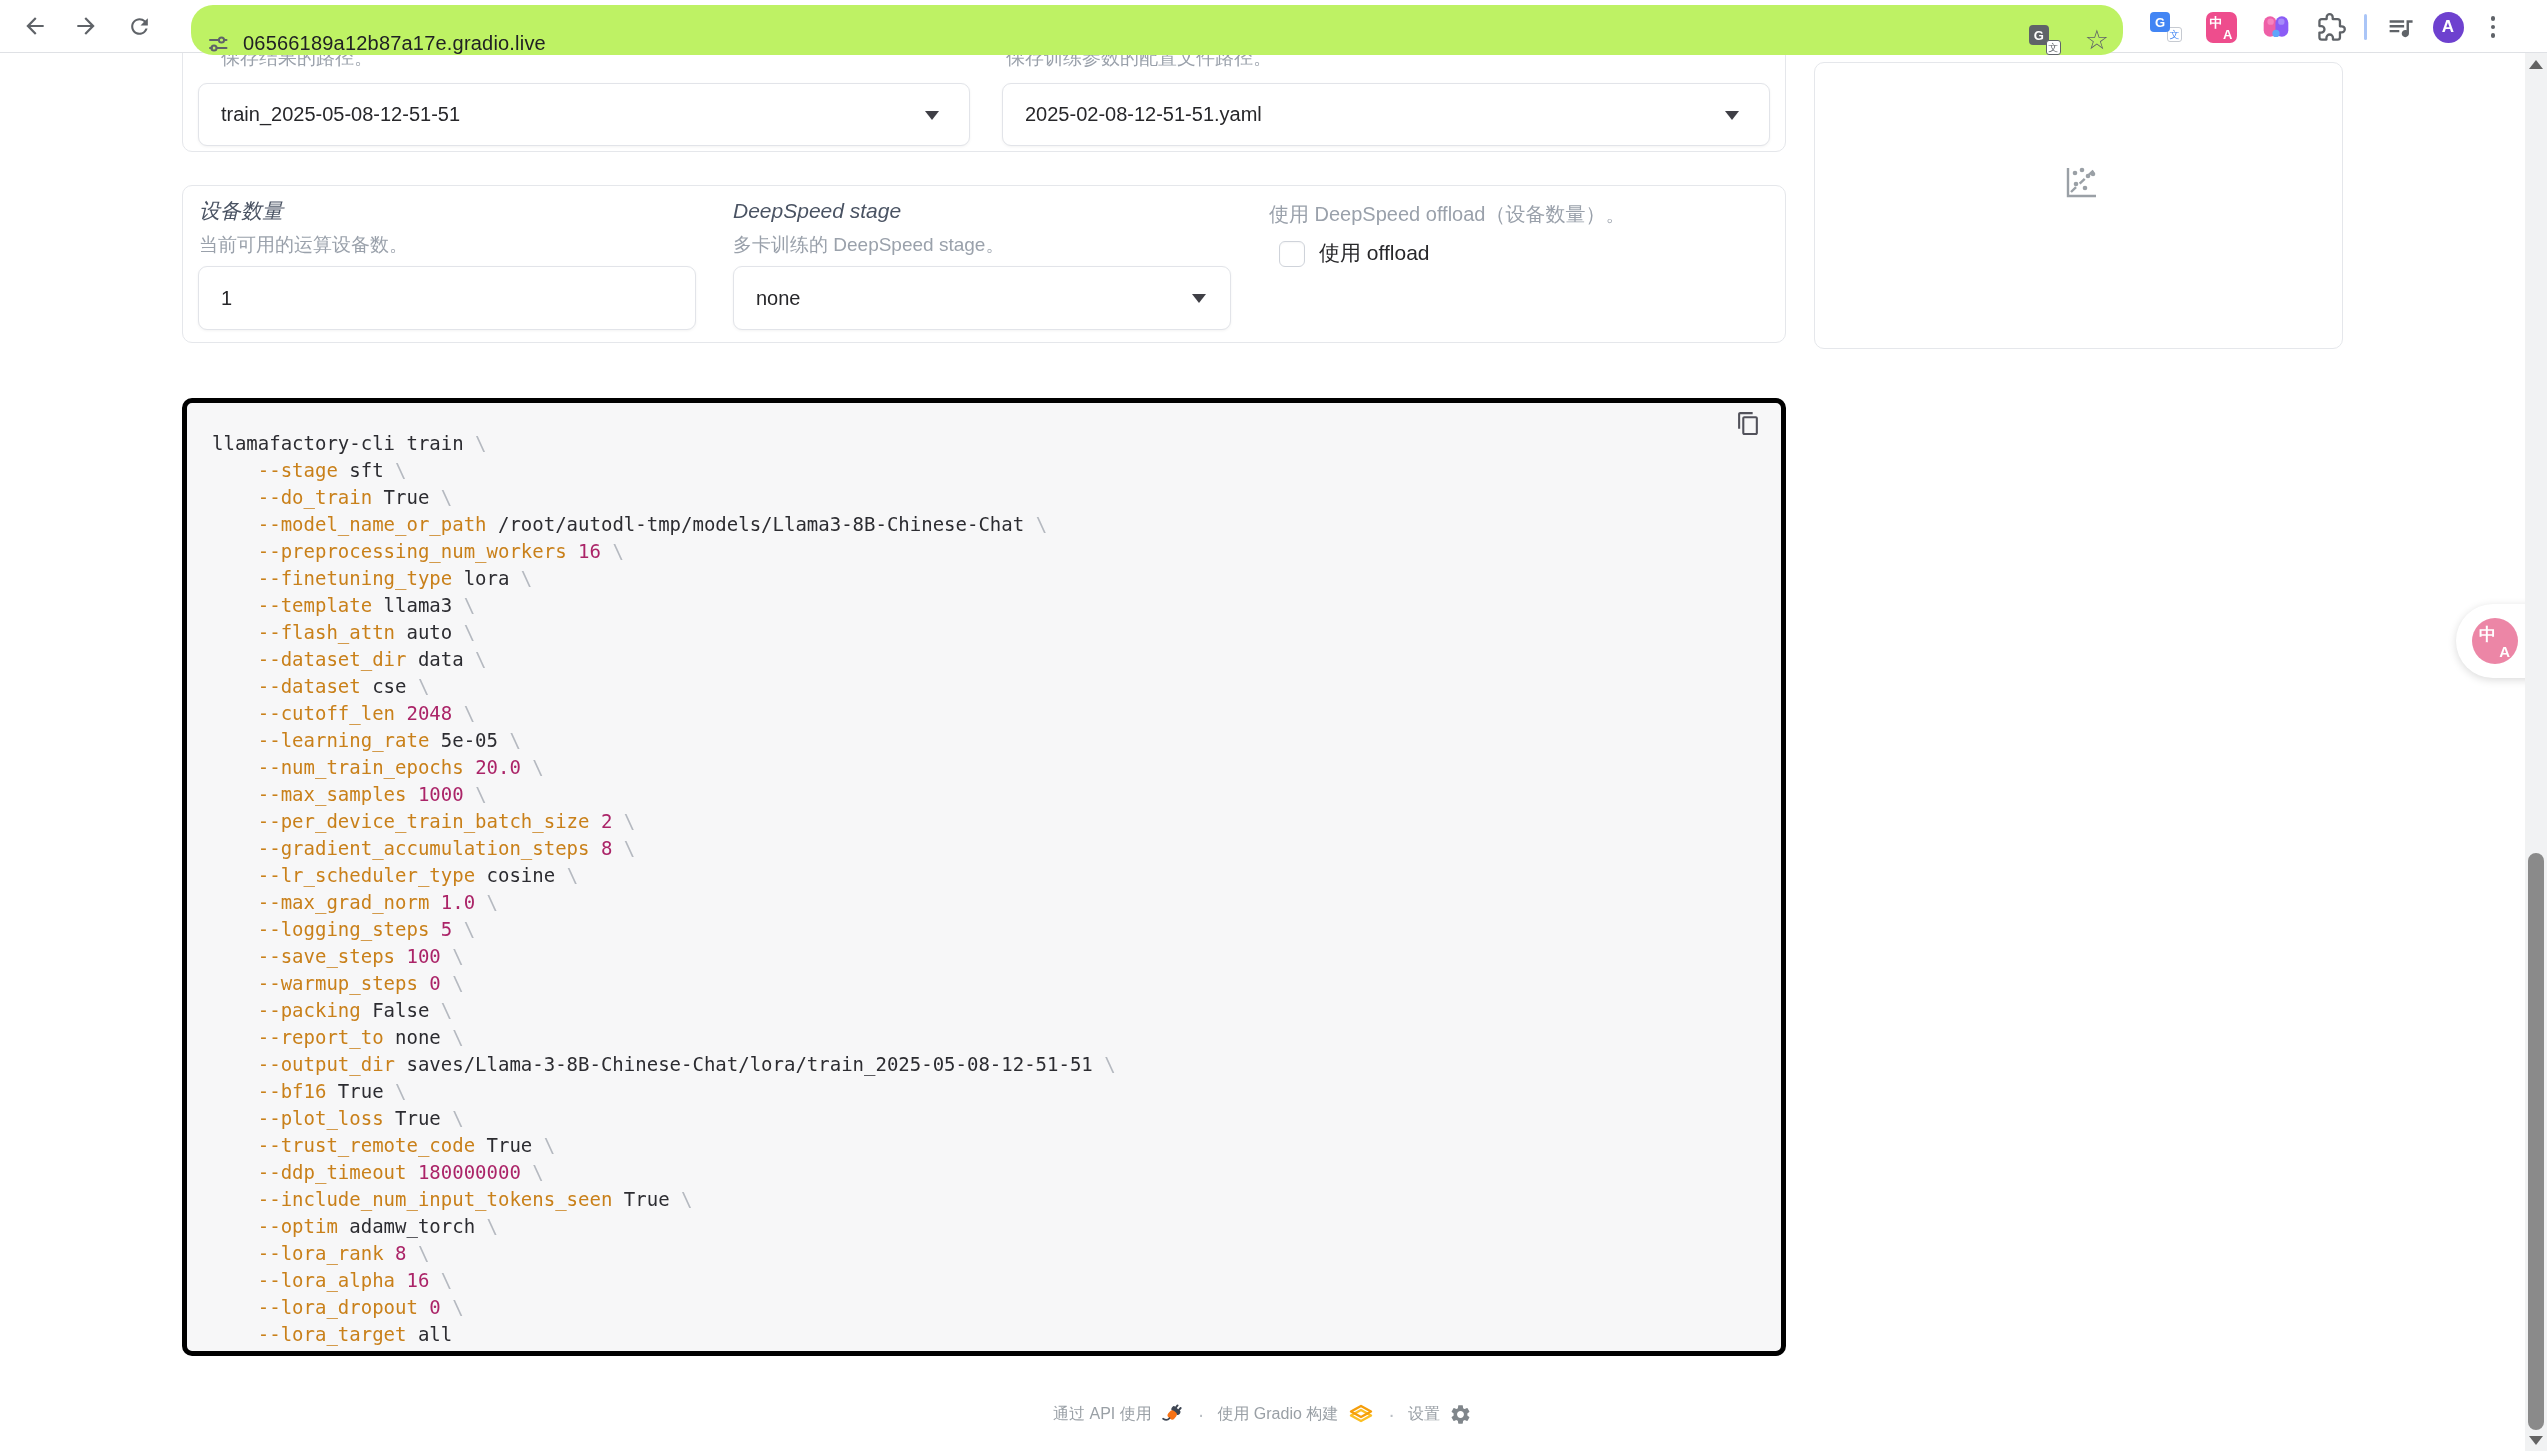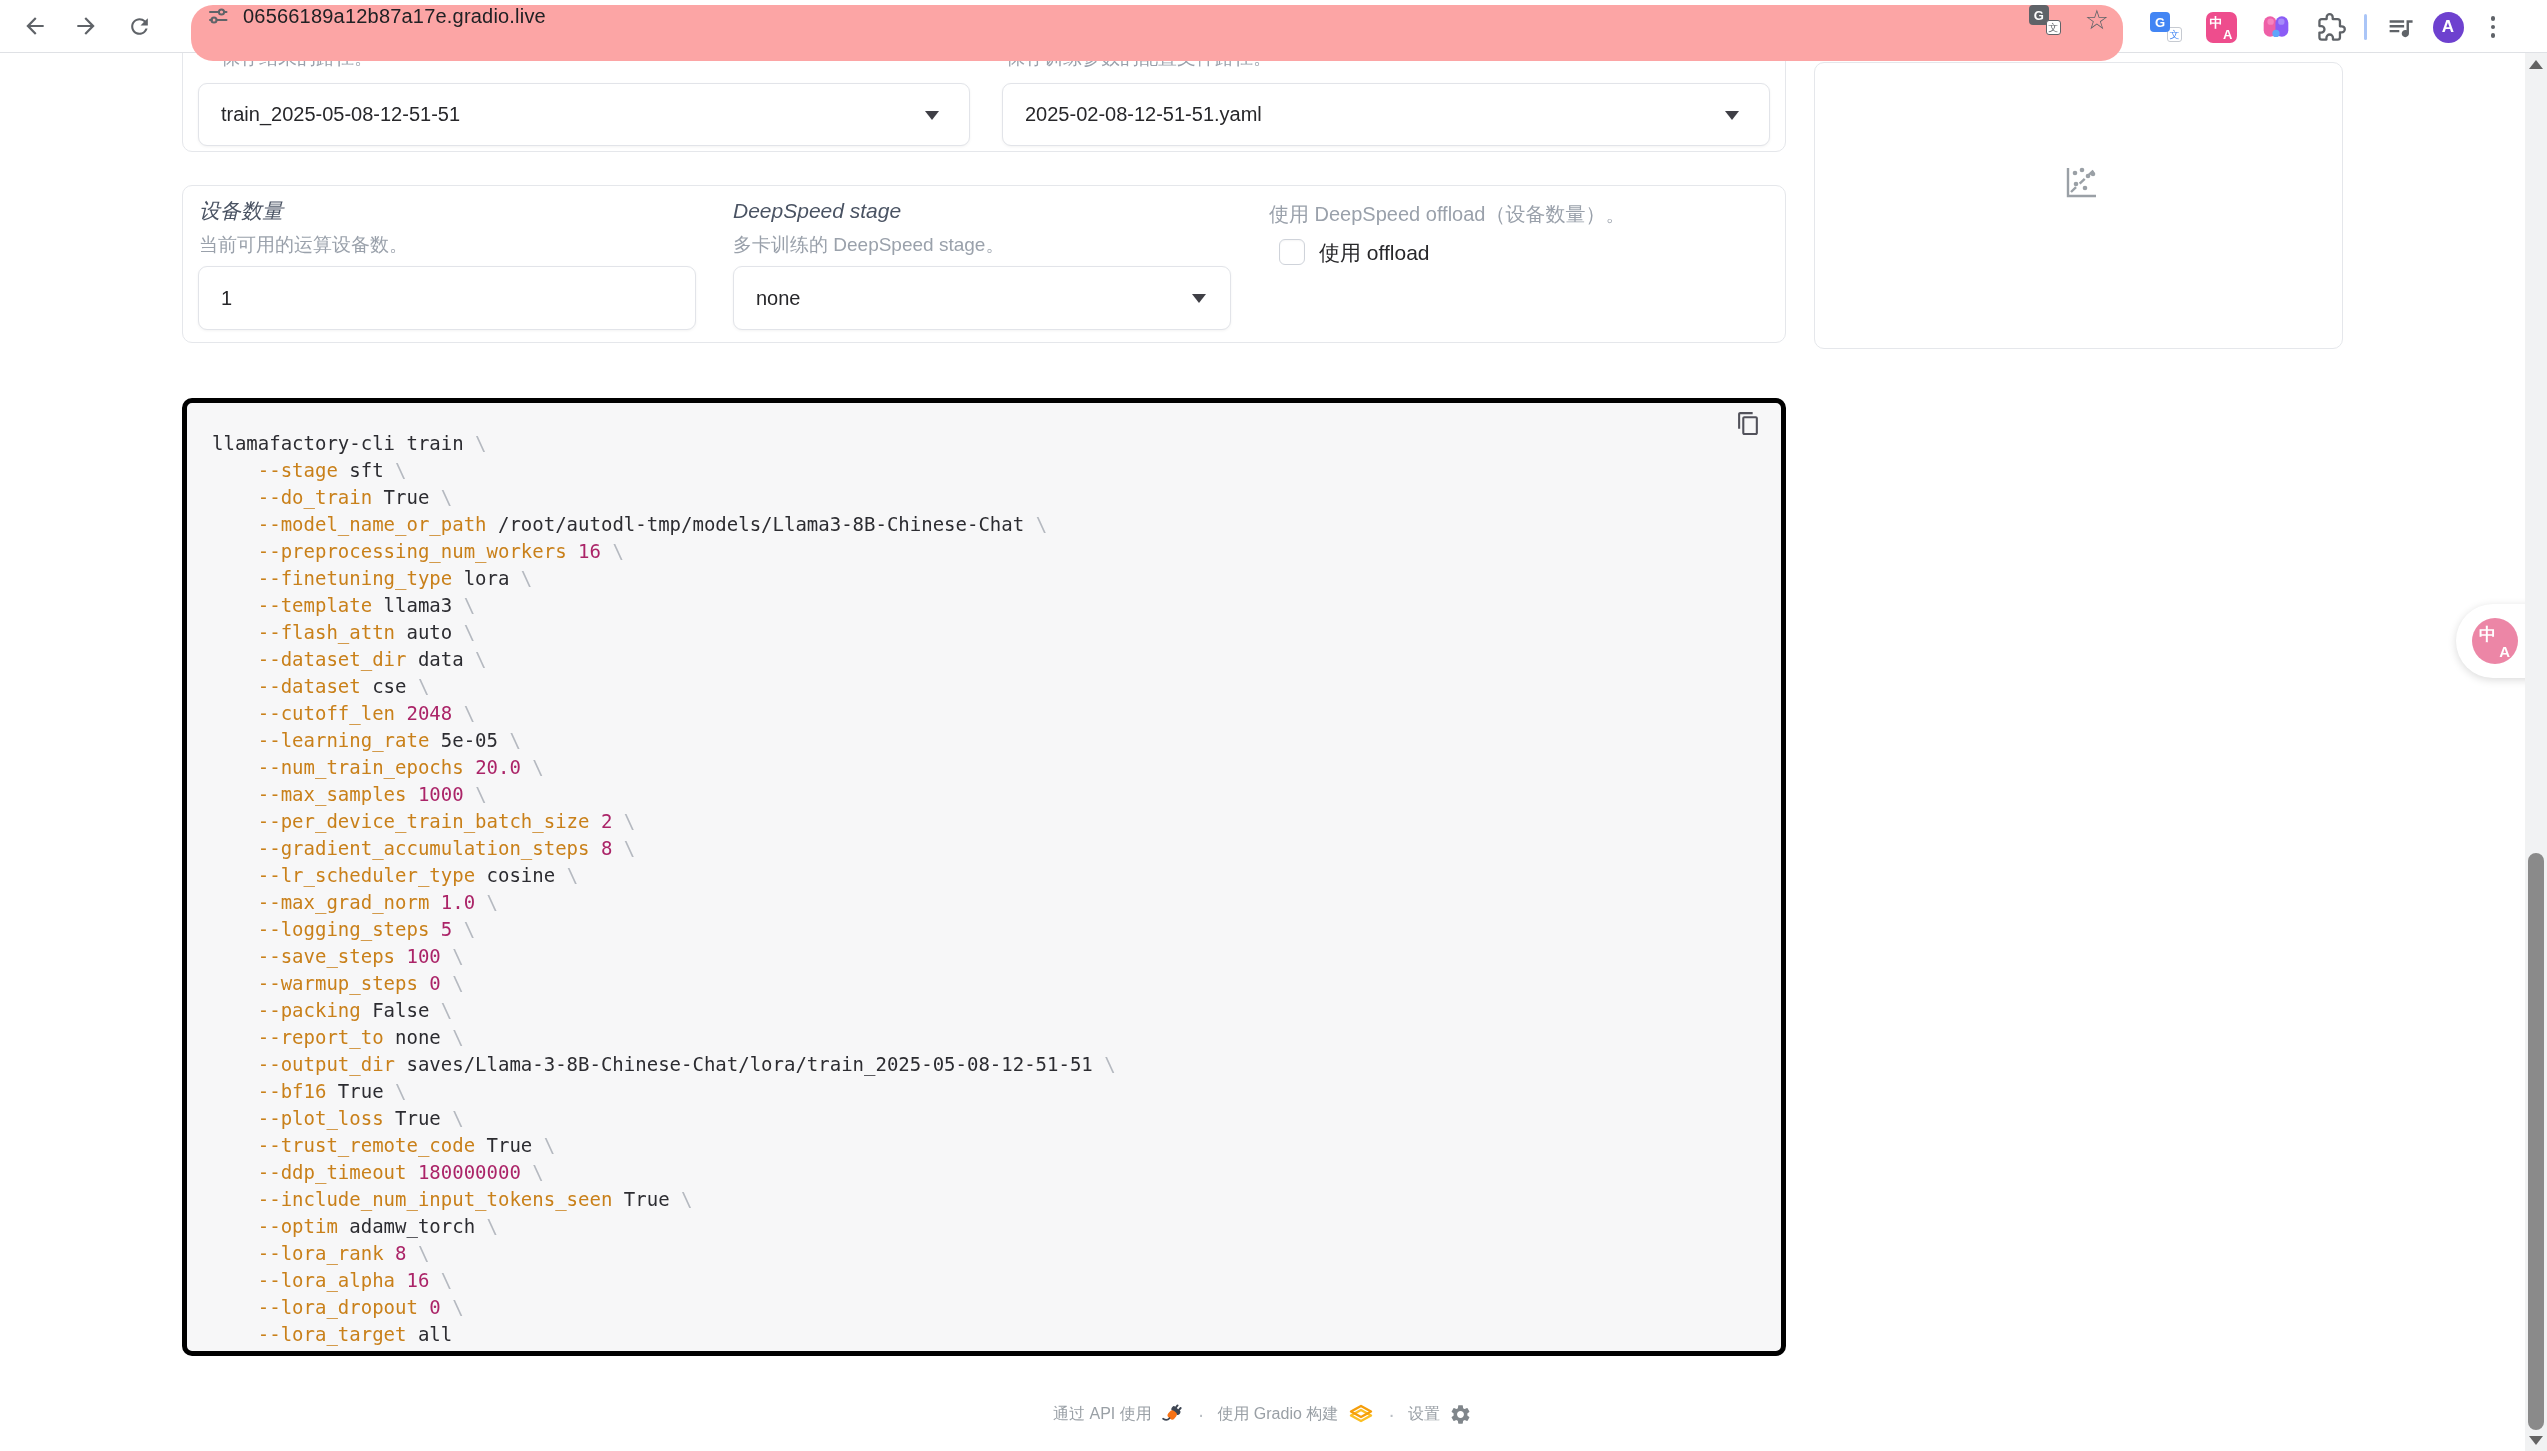--- a/index.html
+++ b/index.html
@@ -3,21 +3,21 @@
 <meta charset="utf-8">
 <style>
   * { margin:0; padding:0; box-sizing:border-box; }
   html,body { width:2547px; height:1452px; }
   body { font-family:"Liberation Sans","DejaVu Sans",sans-serif; background:#fff; overflow:hidden; position:relative; }
   .abs { position:absolute; }
 
   
   .toolbar { left:0; top:0; width:2547px; height:53px; background:#fff; border-bottom:1px solid #dfe1e5; z-index:50; }
   .nav-btn { top:8px; width:36px; height:36px; display:flex; align-items:center; justify-content:center; border-radius:50%; }
-  .url-pill { left:191px; top:5px; width:1932px; height:56px; background:#fca5a5; border-radius:22px; display:flex; align-items:flex-start; }
+  .url-pill { left:191px; top:5px; width:1932px; height:50px; background:#bef264; border-radius:22px; display:flex; align-items:flex-end; }
   .url-text { font-size:20px; color:#202124; margin-left:14px; letter-spacing:0.2px; }
   .pill-right { position:absolute; right:14px; display:flex; align-items:center; gap:24px; }
   .ext-row { top:8px; display:flex; align-items:center; }
   .ext-slot { width:38px; height:38px; display:flex; align-items:center; justify-content:center; }
   .sep-bar { width:3px; height:26px; background:#aac5f7; border-radius:2px; margin:0 8px; }
   .avatar { width:31px; height:31px; border-radius:50%; background:#6e41cf; color:#fff; font-size:17px; font-weight:bold; display:flex; align-items:center; justify-content:center; }
   .dots3 { display:flex; flex-direction:column; gap:4px; padding:4px; }
   .dots3 i { width:4.5px; height:4.5px; border-radius:50%; background:#5f6368; }
   .star-glyph { font-size:27px; color:#5f6368; line-height:1; }
   .mini-translate { position:relative; width:32px; height:30px; }
@@ -83,21 +83,21 @@
 </div>
 
 <div class="abs blabel" style="left:733px; top:197px;">DeepSpeed stage</div>
 <div class="abs glabel" style="left:733px; top:231px;">多卡训练的 DeepSpeed stage。</div>
 <div class="abs field" style="left:733px; top:266px; width:498px; height:64px;">
   <span class="val">none</span>
   <span class="caret"></span>
 </div>
 
 <div class="abs glabel" style="left:1269px; top:201px; font-size:20px;">使用 DeepSpeed offload（设备数量）。</div>
-<div class="abs" style="left:1279px; top:239px; display:flex; align-items:flex-start; gap:14px;">
+<div class="abs" style="left:1279px; top:239px; display:flex; align-items:flex-end; gap:14px;">
   <span class="checkbox"></span>
   <span style="font-size:21px; color:#27272a;">使用 offload</span>
 </div>
 
 <div class="abs codecard">
   <div class="codewrap"><code id="code-lines"><div class="code-line"><span class="tk-p">llamafactory-cli train </span><span class="tk-b">\</span></div><div class="code-line"><span class="tk-f">    --stage</span><span class="tk-p"> sft </span><span class="tk-b">\</span></div><div class="code-line"><span class="tk-f">    --do_train</span><span class="tk-p"> True </span><span class="tk-b">\</span></div><div class="code-line"><span class="tk-f">    --model_name_or_path</span><span class="tk-p"> /root/autodl-tmp/models/Llama3-8B-Chinese-Chat </span><span class="tk-b">\</span></div><div class="code-line"><span class="tk-f">    --preprocessing_num_workers</span><span class="tk-p"> </span><span class="tk-n">16</span><span class="tk-p"> </span><span class="tk-b">\</span></div><div class="code-line"><span class="tk-f">    --finetuning_type</span><span class="tk-p"> lora </span><span class="tk-b">\</span></div><div class="code-line"><span class="tk-f">    --template</span><span class="tk-p"> llama3 </span><span class="tk-b">\</span></div><div class="code-line"><span class="tk-f">    --flash_attn</span><span class="tk-p"> auto </span><span class="tk-b">\</span></div><div class="code-line"><span class="tk-f">    --dataset_dir</span><span class="tk-p"> data </span><span class="tk-b">\</span></div><div class="code-line"><span class="tk-f">    --dataset</span><span class="tk-p"> cse </span><span class="tk-b">\</span></div><div class="code-line"><span class="tk-f">    --cutoff_len</span><span class="tk-p"> </span><span class="tk-n">2048</span><span class="tk-p"> </span><span class="tk-b">\</span></div><div class="code-line"><span class="tk-f">    --learning_rate</span><span class="tk-p"> 5e-05 </span><span class="tk-b">\</span></div><div class="code-line"><span class="tk-f">    --num_train_epochs</span><span class="tk-p"> </span><span class="tk-n">20.0</span><span class="tk-p"> </span><span class="tk-b">\</span></div><div class="code-line"><span class="tk-f">    --max_samples</span><span class="tk-p"> </span><span class="tk-n">1000</span><span class="tk-p"> </span><span class="tk-b">\</span></div><div class="code-line"><span class="tk-f">    --per_device_train_batch_size</span><span class="tk-p"> </span><span class="tk-n">2</span><span class="tk-p"> </span><span class="tk-b">\</span></div><div class="code-line"><span class="tk-f">    --gradient_accumulation_steps</span><span class="tk-p"> </span><span class="tk-n">8</span><span class="tk-p"> </span><span class="tk-b">\</span></div><div class="code-line"><span class="tk-f">    --lr_scheduler_type</span><span class="tk-p"> cosine </span><span class="tk-b">\</span></div><div class="code-line"><span class="tk-f">    --max_grad_norm</span><span class="tk-p"> </span><span class="tk-n">1.0</span><span class="tk-p"> </span><span class="tk-b">\</span></div><div class="code-line"><span class="tk-f">    --logging_steps</span><span class="tk-p"> </span><span class="tk-n">5</span><span class="tk-p"> </span><span class="tk-b">\</span></div><div class="code-line"><span class="tk-f">    --save_steps</span><span class="tk-p"> </span><span class="tk-n">100</span><span class="tk-p"> </span><span class="tk-b">\</span></div><div class="code-line"><span class="tk-f">    --warmup_steps</span><span class="tk-p"> </span><span class="tk-n">0</span><span class="tk-p"> </span><span class="tk-b">\</span></div><div class="code-line"><span class="tk-f">    --packing</span><span class="tk-p"> False </span><span class="tk-b">\</span></div><div class="code-line"><span class="tk-f">    --report_to</span><span class="tk-p"> none </span><span class="tk-b">\</span></div><div class="code-line"><span class="tk-f">    --output_dir</span><span class="tk-p"> saves/Llama-3-8B-Chinese-Chat/lora/train_2025-05-08-12-51-51 </span><span class="tk-b">\</span></div><div class="code-line"><span class="tk-f">    --bf16</span><span class="tk-p"> True </span><span class="tk-b">\</span></div><div class="code-line"><span class="tk-f">    --plot_loss</span><span class="tk-p"> True </span><span class="tk-b">\</span></div><div class="code-line"><span class="tk-f">    --trust_remote_code</span><span class="tk-p"> True </span><span class="tk-b">\</span></div><div class="code-line"><span class="tk-f">    --ddp_timeout</span><span class="tk-p"> </span><span class="tk-n">180000000</span><span class="tk-p"> </span><span class="tk-b">\</span></div><div class="code-line"><span class="tk-f">    --include_num_input_tokens_seen</span><span class="tk-p"> True </span><span class="tk-b">\</span></div><div class="code-line"><span class="tk-f">    --optim</span><span class="tk-p"> adamw_torch </span><span class="tk-b">\</span></div><div class="code-line"><span class="tk-f">    --lora_rank</span><span class="tk-p"> </span><span class="tk-n">8</span><span class="tk-p"> </span><span class="tk-b">\</span></div><div class="code-line"><span class="tk-f">    --lora_alpha</span><span class="tk-p"> </span><span class="tk-n">16</span><span class="tk-p"> </span><span class="tk-b">\</span></div><div class="code-line"><span class="tk-f">    --lora_dropout</span><span class="tk-p"> </span><span class="tk-n">0</span><span class="tk-p"> </span><span class="tk-b">\</span></div><div class="code-line"><span class="tk-f">    --lora_target</span><span class="tk-p"> all</span></div></code></div>
   <svg class="abs" style="right:20px; top:8px;" width="25" height="25" viewBox="0 0 24 24">
     <path fill="#52525b" d="M16 1H4C2.9 1 2 1.9 2 3v14h2V3h12V1zm3 4H8C6.9 5 6 5.9 6 7v14c0 1.1.9 2 2 2h11c1.1 0 2-.9 2-2V7c0-1.1-.9-2-2-2zm0 16H8V7h11v14z"></path>
   </svg>
 </div>

